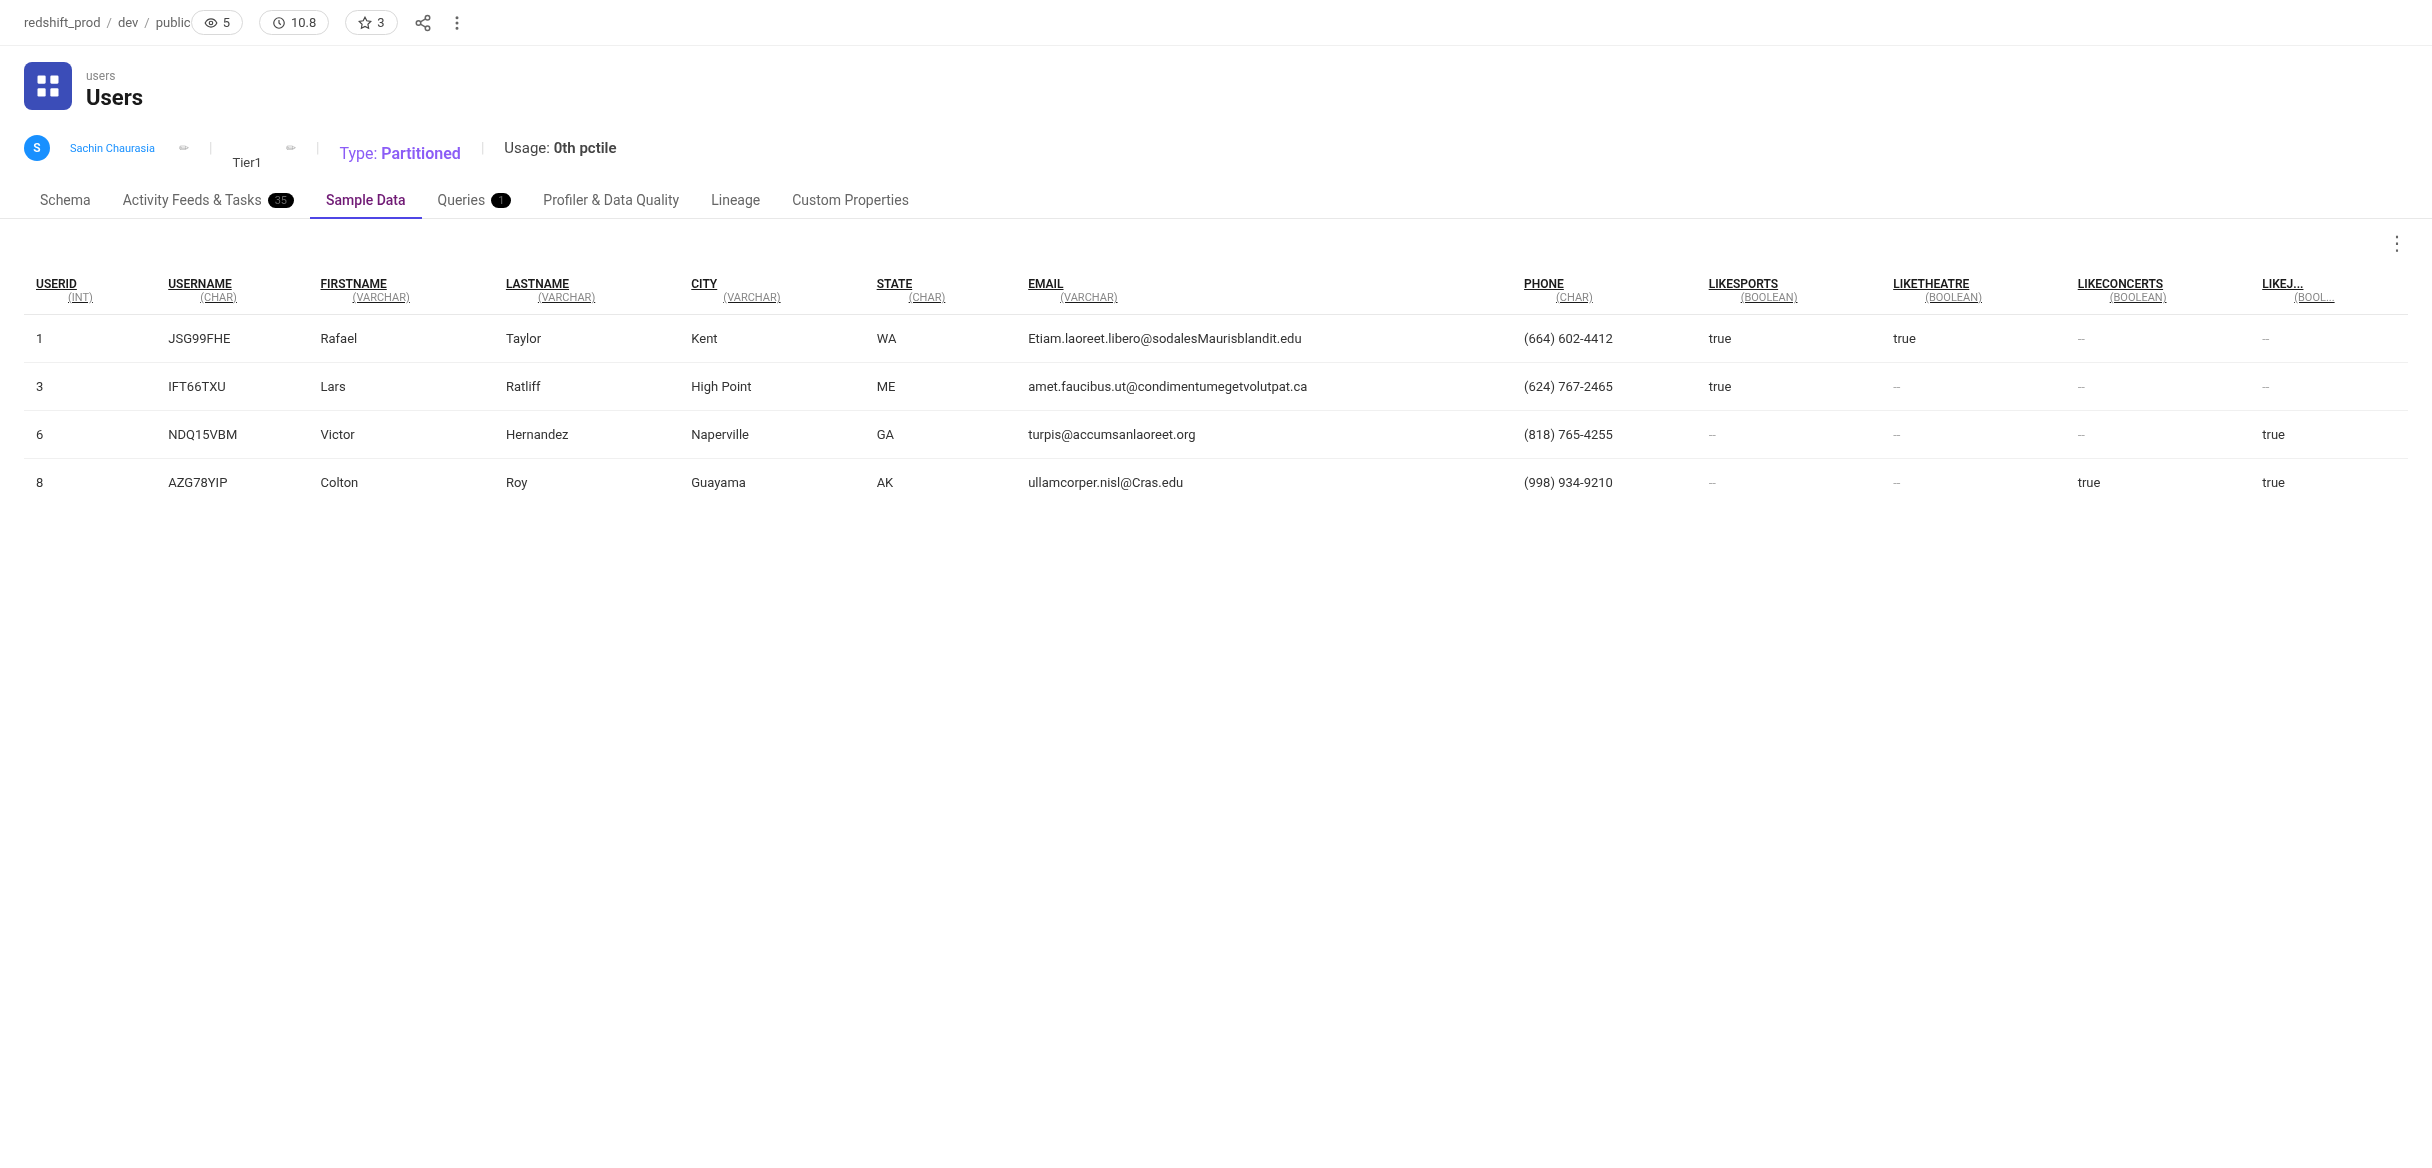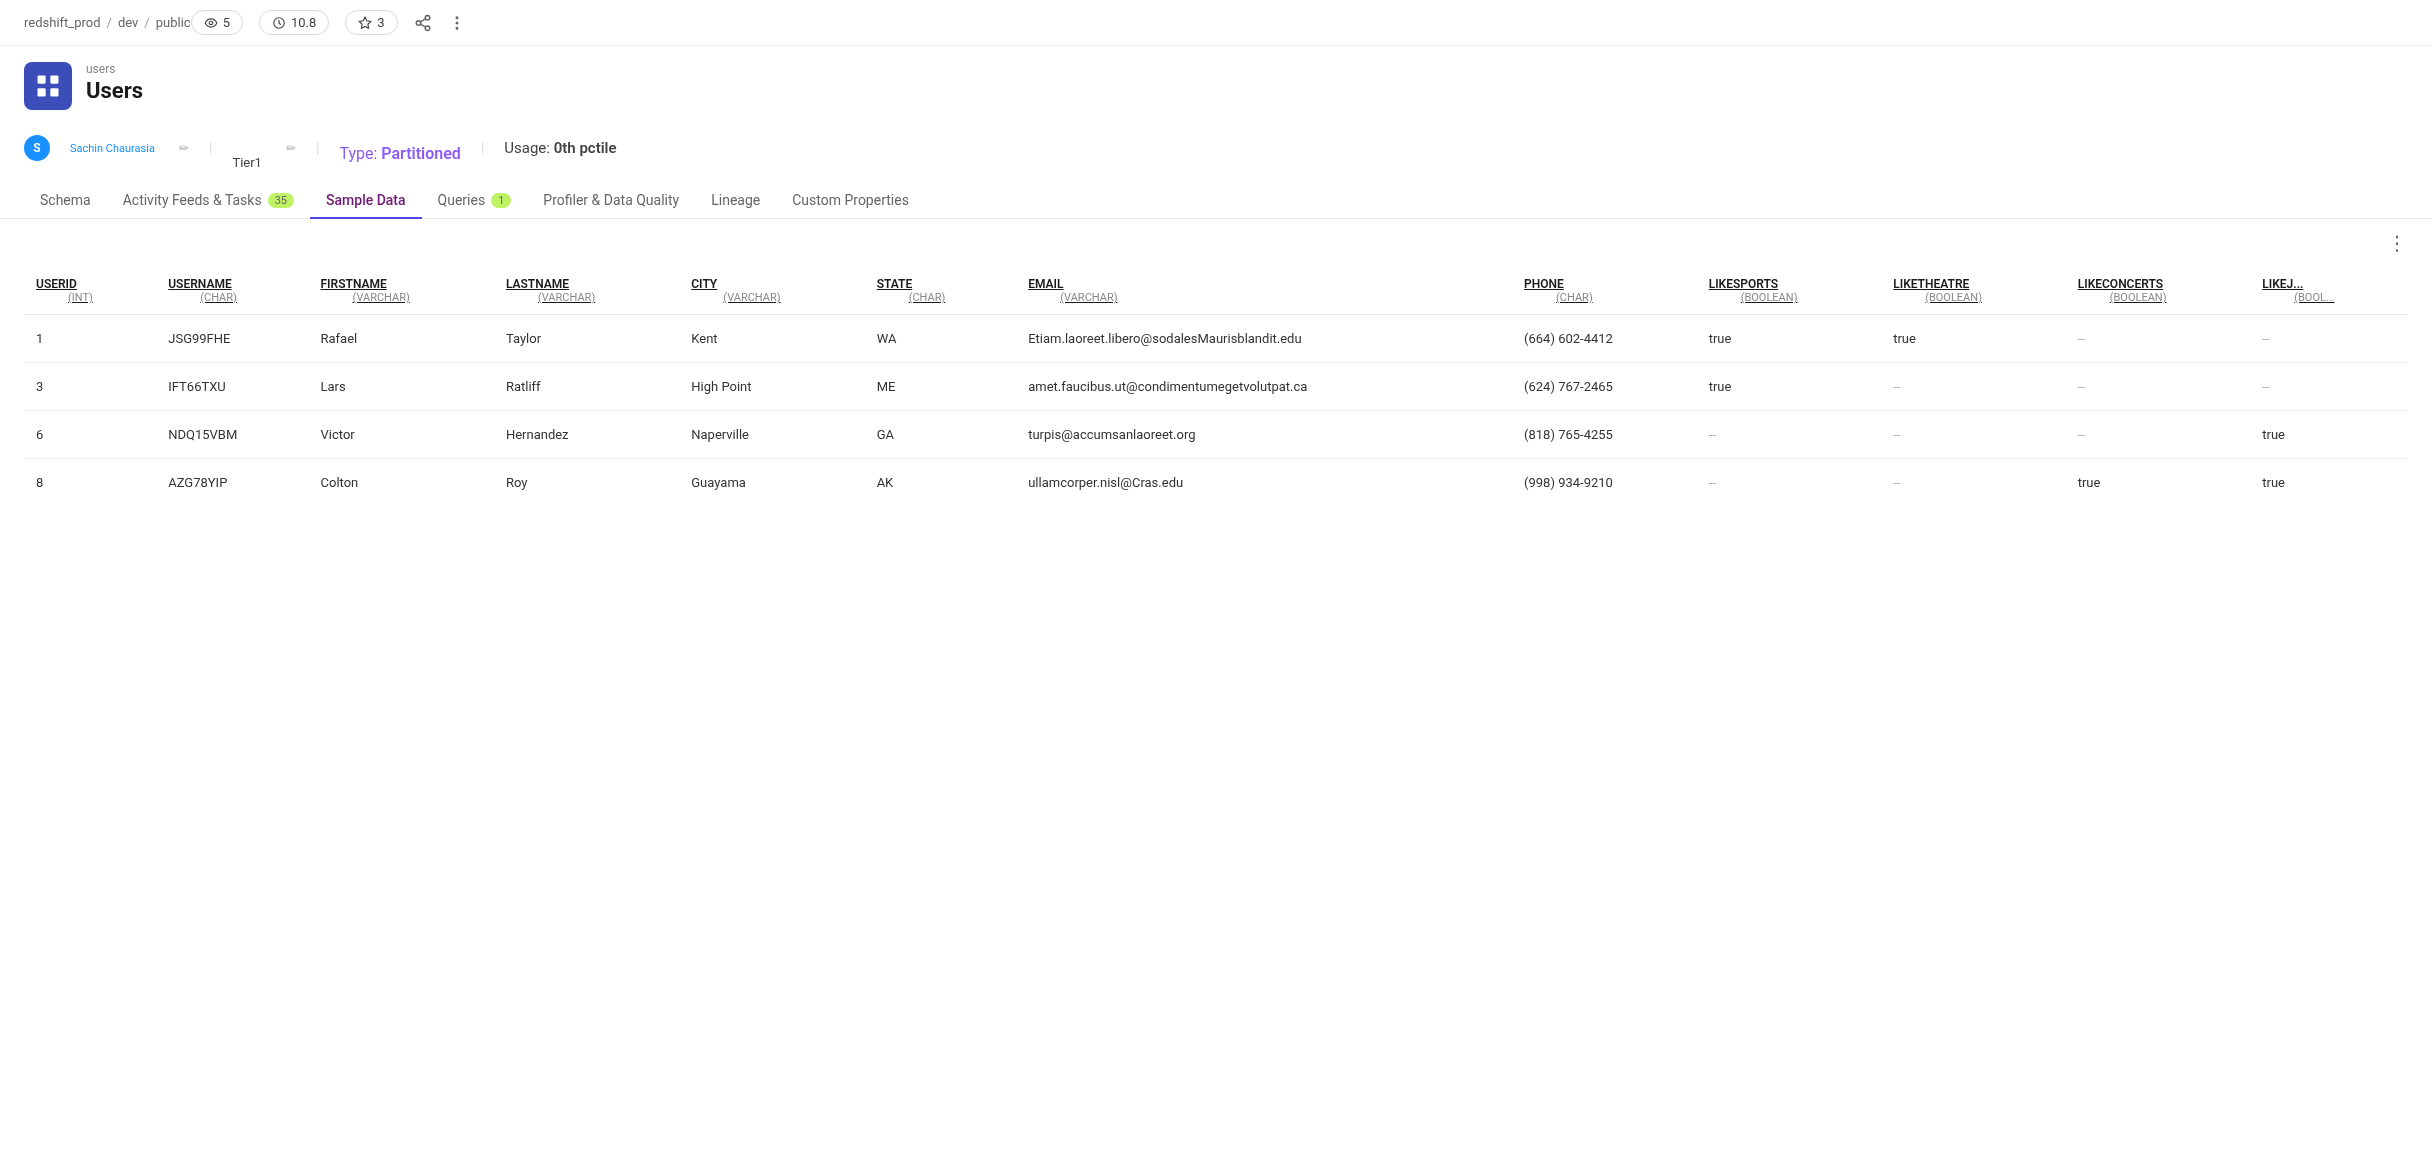--- a/index.html
+++ b/index.html
@@ -19,21 +19,21 @@
       border: 1px solid #d9d9d9; border-radius: 20px;
       padding: 4px 12px; font-size: 13px; color: #444; cursor: pointer;
     }
     .action-pill svg { width: 14px; height: 14px; }
     .action-icon-btn {
       background: none; border: none; cursor: pointer; color: #666; font-size: 16px;
       display: flex; align-items: center;
     }
 
     .entity-header {
-      display: flex; align-items: flex-start; gap: 14px;
+      display: flex; align-items: flex-end; gap: 14px;
       padding: 16px 24px 12px;
     }
     .entity-icon {
       width: 48px; height: 48px; background: #3b4db8; border-radius: 8px;
       display: flex; align-items: center; justify-content: center;
     }
     .entity-icon svg { width: 28px; height: 28px; fill: white; }
     .entity-title-group { display: flex; flex-direction: column; gap: 2px; }
     .entity-sub { font-size: 12px; color: #888; }
     .entity-name { font-size: 22px; font-weight: 700; color: #1a1a1a; }
@@ -67,21 +67,21 @@
       display: flex; align-items: center; gap: 6px;
     }
     .tab-item.active {
       color: #701a75; font-weight: 500;
     }
     .tab-item.active::after {
       content: ''; position: absolute; bottom: -1px; left: 0; right: 0;
       height: 2px; background: #4f46e5;
     }
     .tab-badge {
-      background: #bef264; color: #666; border-radius: 10px;
+      background: #000000; color: #666; border-radius: 10px;
       padding: 1px 7px; font-size: 11px;
     }
 
     .toolbar {
       display: flex; justify-content: flex-end;
       padding: 12px 24px;
     }
     .more-btn {
       background: none; border: none; cursor: pointer; font-size: 20px;
       color: #666; letter-spacing: 1px;

